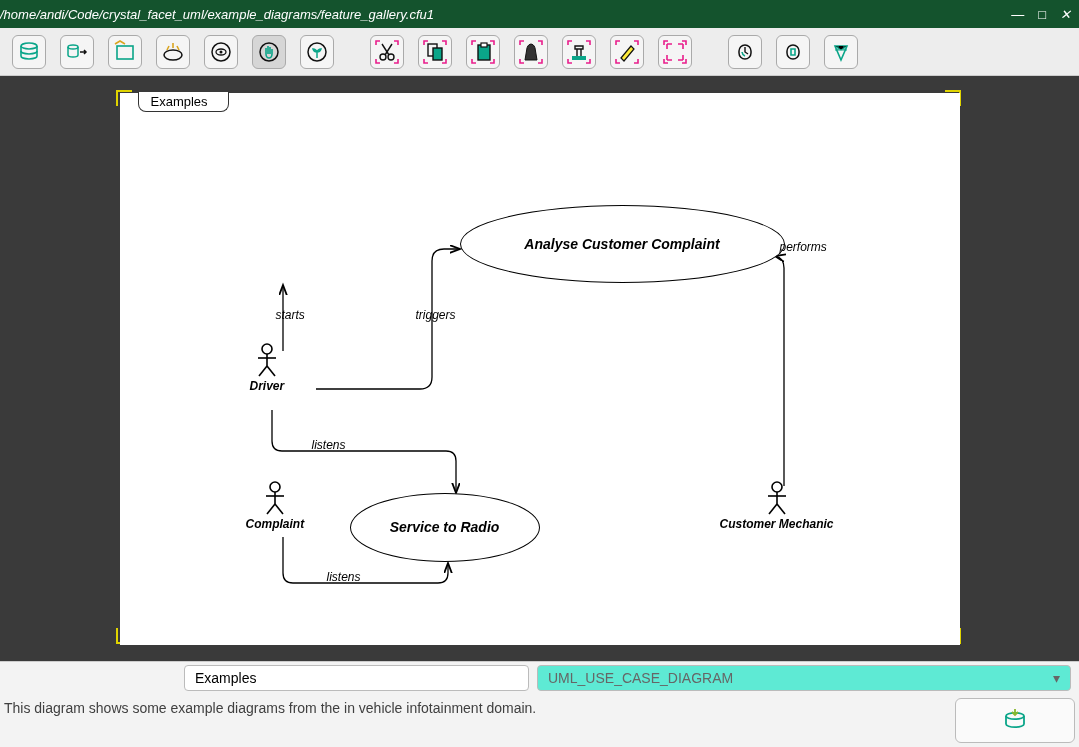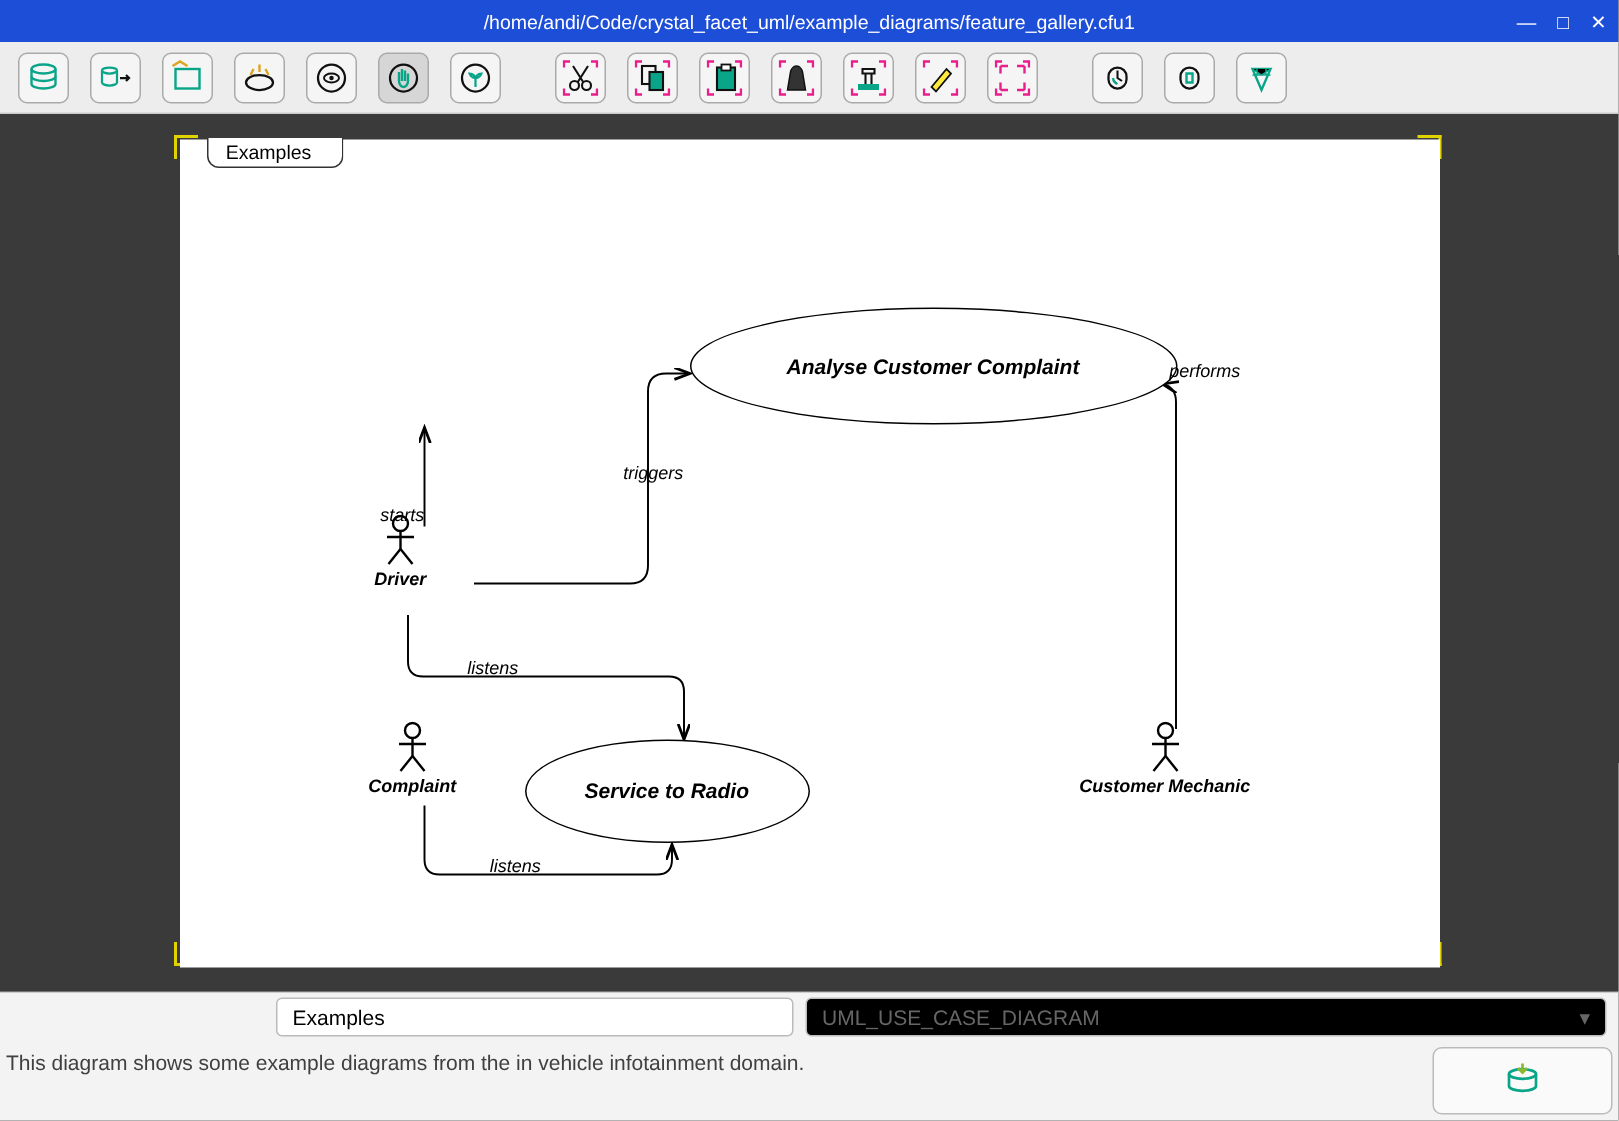--- a/index.html
+++ b/index.html
@@ -1,17 +1,17 @@
 <!DOCTYPE html>
 <html><head>
 <meta charset="utf-8">
 <style>
   * { box-sizing: border-box; margin: 0; padding: 0; }
   body { font-family: sans-serif; background: #3a3a3a; width: 1079px; height: 747px; overflow: hidden; }
-  .titlebar { background: #1d4ed8; height: 28px; display: flex; align-items: center; justify-content: center; position: relative; color: #fff; font-size: 13px; }
+  .titlebar { background: #14532d; height: 28px; display: flex; align-items: center; justify-content: flex-start; position: relative; color: #fff; font-size: 13px; font-style: italic; }
   .titlebar-controls { position: absolute; right: 8px; display: flex; gap: 14px; align-items: center; color: #fff; font-size: 13px; }
   .titlebar-controls span { cursor: pointer; }
   .toolbar { background: #ededed; height: 48px; display: flex; align-items: center; padding: 0 12px; gap: 14px; border-bottom: 1px solid #ccc; }
   .toolbar .tbtn { width: 34px; height: 34px; border: 1px solid #aaa; border-radius: 6px; display: flex; align-items: center; justify-content: center; background: #f5f5f5; cursor: pointer; }
   .toolbar .tbtn.active { background: #d6d6d6; }
   .toolbar .sep { width: 8px; }
   .canvas-outer { background: #3a3a3a; height: 585px; display:flex; align-items:center; justify-content:center; position:relative; }
   .canvas { background: #fff; width: 840px; height: 552px; position: relative; }
   .corner { position:absolute; width:16px; height:16px; border:2px solid #e0d400; }
   .corner.tl { top: 14px; left: 116px; border-right:none; border-bottom:none;}
@@ -20,21 +20,21 @@
   .corner.br { bottom: 17px; right: 118px; border-left:none; border-top:none;}
   .tab-label { position:absolute; top:-1px; left:18px; background:#fff; border:1px solid #333; border-top:none; border-radius:0 0 8px 8px; padding:2px 20px 2px 12px; font-size:13px; }
   .usecase { position:absolute; border:1px solid #000; border-radius:50%; display:flex; align-items:center; justify-content:center; font-size:14px; background:#fff; font-weight:600; font-style:italic; }
   .actor { position:absolute; text-align:center; font-size:12px; font-weight:700; font-style:italic; }
   .actor svg { display:block; margin:0 auto 2px; }
   .edge-label { position:absolute; font-size:12px; font-style:italic; }
   .bottombar { background:#f3f3f3; height:86px; display:flex; flex-direction:column; border-top:1px solid #ccc; }
   .bottom-row1 { display:flex; height:32px; }
   .bottom-left-spacer { width:180px; }
   .name-input { flex:0 0 345px; border:1px solid #bbb; border-radius:4px; padding:4px 10px; font-size:14px; margin:3px 4px; background:#fff; }
-  .type-select { flex:1; border:1px solid #bbb; border-radius:4px; padding:4px 10px; font-size:14px; margin:3px 8px 3px 4px; background:#000000; display:flex; align-items:center; justify-content:space-between; color:#666;}
+  .type-select { flex:1; border:1px solid #bbb; border-radius:4px; padding:4px 10px; font-size:14px; margin:3px 8px 3px 4px; background:#5eead4; display:flex; align-items:center; justify-content:space-between; color:#666;}
   .bottom-row2 { display:flex; align-items:stretch; flex:1; }
   .desc { flex:1; padding:6px 4px; font-size:14px; color:#404040; }
   .commit-btn { width:120px; margin:4px; border:1px solid #bbb; border-radius:6px; display:flex; align-items:center; justify-content:center; background:#fafafa;}
   svg.edge { position:absolute; overflow:visible; pointer-events:none;}
 </style>
 </head>
 <body>
 
 <div class="titlebar">
   <span>/home/andi/Code/crystal_facet_uml/example_diagrams/feature_gallery.cfu1</span>
@@ -211,21 +211,21 @@
       <div class="actor" style="left: 600px; top: 388px;">
         <svg width="24" height="34" viewBox="0 0 24 34">
           <circle cx="12" cy="6" r="5" fill="none" stroke="#000" stroke-width="1.6"></circle>
           <line x1="12" y1="11" x2="12" y2="23" stroke="#000" stroke-width="1.6"></line>
           <line x1="3" y1="15" x2="21" y2="15" stroke="#000" stroke-width="1.6"></line>
           <line x1="12" y1="23" x2="4" y2="33" stroke="#000" stroke-width="1.6"></line>
           <line x1="12" y1="23" x2="20" y2="33" stroke="#000" stroke-width="1.6"></line>
         </svg>
         <div>Customer Mechanic</div>
       </div>
-      <div class="edge-label" style="left: 134px; top: 215px; margin-top: 28px;">starts</div>
+      <div class="edge-label" style="left: 156px; top: 215px;">starts</div>
       <div class="edge-label" style="left: 260px; top: 215px; padding-left: 36px;">triggers</div>
       <div class="edge-label" style="left: 192px; top: 345px;">listens</div>
       <div class="edge-label" style="left: 207px; top: 477px;">listens</div>
       <div class="edge-label" style="left: 660px; top: 147px;">performs</div>
     </div>
 </div>
 
 <div class="bottombar">
   <div class="bottom-row1">
     <div class="bottom-left-spacer"></div>

